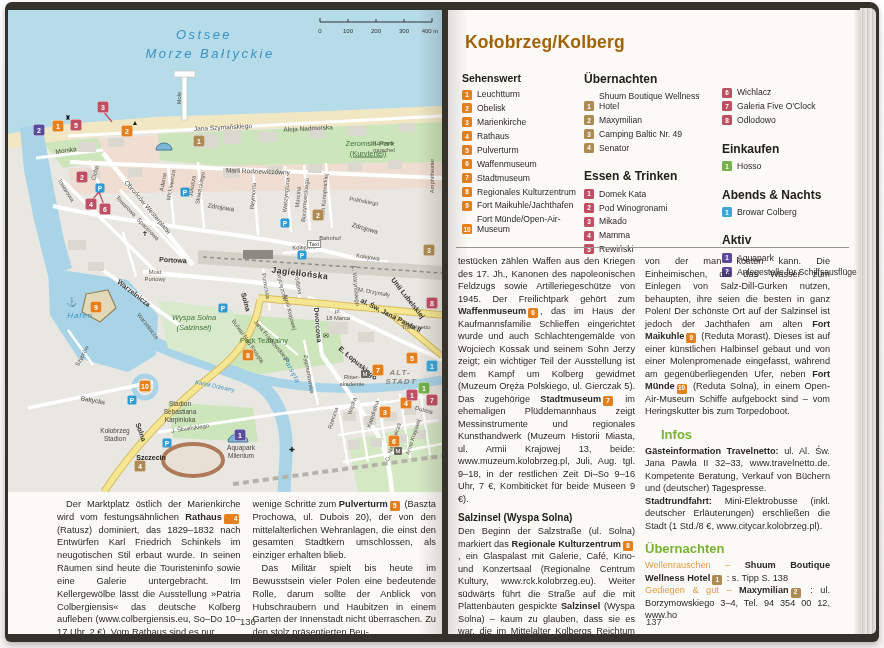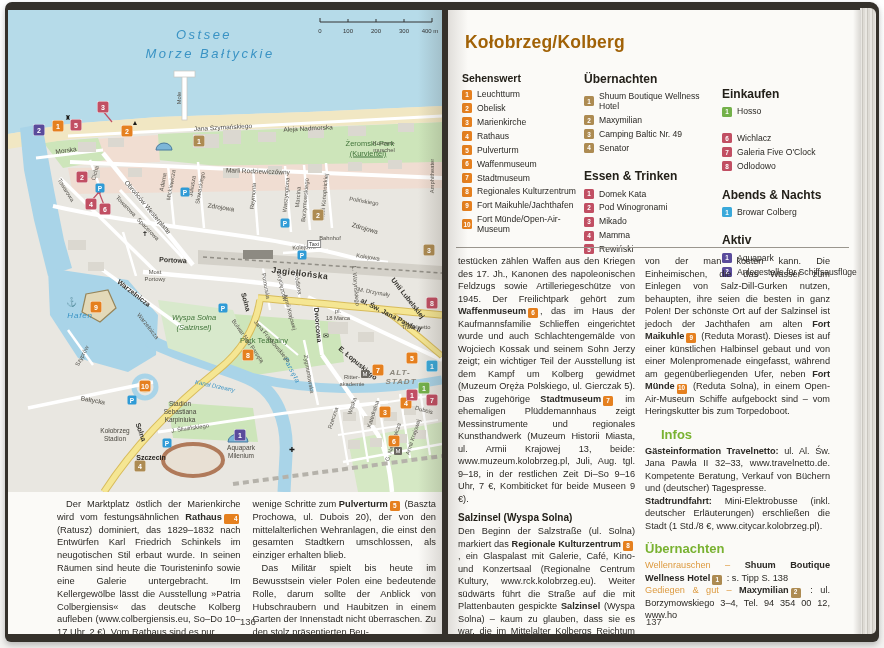--- a/index.html
+++ b/index.html
@@ -58,21 +58,21 @@
   
   .title{position:absolute;left:17px;top:22px;font-size:17.5px;font-weight:600;letter-spacing:.2px;z-index:5;}
   .legend{position:absolute;left:14px;top:62px;display:flex;z-index:5;}
   .lcol{display:flex;flex-direction:column;}
   .lcol1{width:122px;}
   .lcol2{width:138px;}
   .lcol3{width:140px;padding-top:15px;}
   .lt{font-size:12px;font-weight:bold;color:#232019;margin:0 0 5px 0;}
   .lt-sm{font-size:10.5px;font-weight:bold;color:#232019;margin:0 0 5px 0;}
   .lsec{margin-bottom:13px;}
-  .li{display:flex;gap:5px;margin-bottom:3.4px;align-items:center;}
+  .li{display:flex;gap:5px;margin-bottom:3.4px;align-items:flex-end;}
   .li .chip{flex:0 0 auto;margin-top:.5px;}
   .ll{font-size:8.6px;line-height:1.18;color:#2b2925;}
   .divider{position:absolute;left:8px;right:12px;top:237px;height:1px;background:#9a968e;z-index:5;}
   .ghead{font-size:13px;font-weight:600;margin:9px 0 3px 0;}
   .subhead{font-size:10px;font-weight:bold;color:#232019;margin:7px 0 2px 0;}
 </style>
 </head>
 <body>
 
 <div class="photo">
@@ -469,41 +469,41 @@
                 </div>
                 <div class="li">
                   <span class="chip" style="background: rgb(193, 79, 99);">5</span>
                   <span class="ll">Rewiński</span>
                 </div>
               </div>
           </div>
         </div>
         <div class="lcol lcol3">
           <div class="lsec">
+            <div>
+                <div class="li">
+                  <span class="chip" style="background: rgb(193, 79, 99);">6</span>
+                  <span class="ll">Wichlacz</span>
+                </div>
+                <div class="li">
+                  <span class="chip" style="background: rgb(193, 79, 99);">7</span>
+                  <span class="ll">Galeria Five O'Clock</span>
+                </div>
+                <div class="li">
+                  <span class="chip" style="background: rgb(193, 79, 99);">8</span>
+                  <span class="ll">Odlodowo</span>
+                </div>
+              </div>
+          </div>
+          <div class="lsec">
             <div class="lt">Einkaufen</div>
             <div>
                 <div class="li">
                   <span class="chip" style="background: rgb(116, 177, 74);">1</span>
                   <span class="ll">Hosso</span>
-                </div>
-              </div>
-          </div>
-          <div class="lsec">
-            <div>
-                <div class="li">
-                  <span class="chip" style="background: rgb(193, 79, 99);">6</span>
-                  <span class="ll">Wichlacz</span>
-                </div>
-                <div class="li">
-                  <span class="chip" style="background: rgb(193, 79, 99);">7</span>
-                  <span class="ll">Galeria Five O'Clock</span>
-                </div>
-                <div class="li">
-                  <span class="chip" style="background: rgb(193, 79, 99);">8</span>
-                  <span class="ll">Odlodowo</span>
                 </div>
               </div>
           </div>
           <div class="lsec">
             <div class="lt">Abends &amp; Nachts</div>
             <div>
                 <div class="li">
                   <span class="chip" style="background: rgb(58, 169, 218);">1</span>
                   <span class="ll">Browar Colberg</span>
                 </div>

